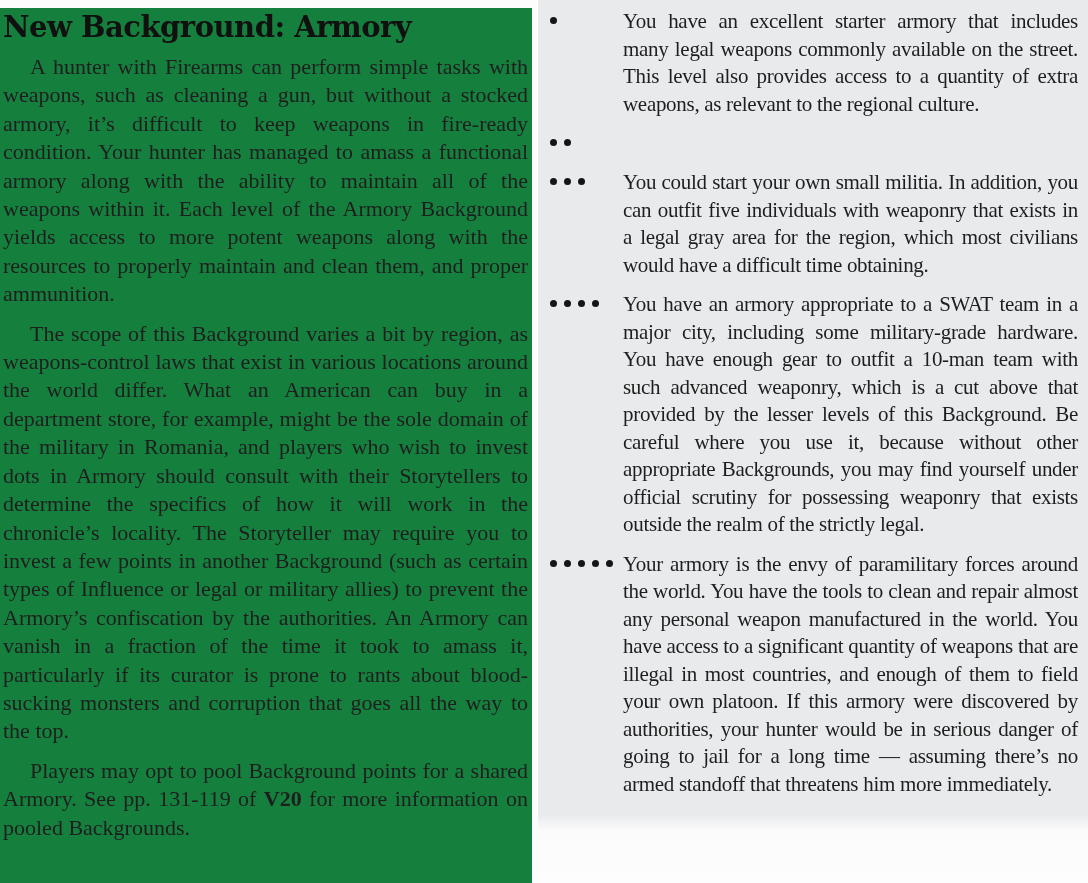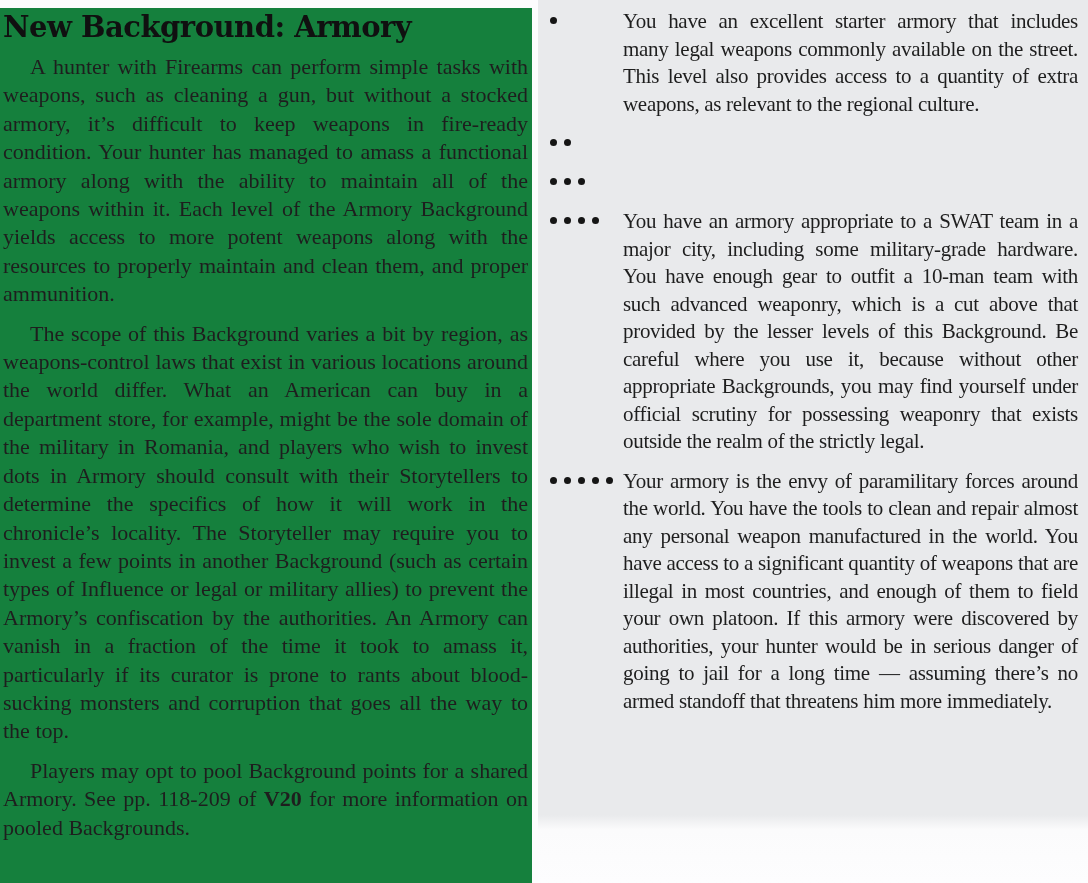--- a/index.html
+++ b/index.html
@@ -42,33 +42,34 @@
     text-align: justify;
   }
 </style>
 </head>
 <body>
 
 <div class="col-left">
   <h1 class="page-title">New Background: Armory</h1>
   <p>A hunter with Firearms can perform simple tasks with weapons, such as cleaning a gun, but without a stocked armory, it’s difficult to keep weapons in fire-ready condition. Your hunter has managed to amass a functional armory along with the ability to maintain all of the weapons within it. Each level of the Armory Background yields access to more potent weapons along with the resources to properly maintain and clean them, and proper ammunition.</p>
   <p>The scope of this Background varies a bit by region, as weapons-control laws that exist in various locations around the world differ. What an American can buy in a department store, for example, might be the sole domain of the military in Romania, and players who wish to invest dots in Armory should consult with their Storytellers to determine the specifics of how it will work in the chronicle’s locality. The Storyteller may require you to invest a few points in another Background (such as certain types of Influence or legal or military allies) to prevent the Armory’s confiscation by the authorities. An Armory can vanish in a fraction of the time it took to amass it, particularly if its curator is prone to rants about blood-sucking monsters and corruption that goes all the way to the top.</p>
-  <p><span>Players may opt to pool Background points for a shared Armory. See pp. 118-209 of </span><b>V20</b><span> for more information on pooled Backgrounds.</span></p>
+  <p><span>Players may opt to pool Background points for a shared Armory. See pp. 131-119 of </span><b>V20</b><span> for more information on pooled Backgrounds.</span></p>
 </div>
 
 <div class="col-right">
   <div class="rating">
     <span class="dots-cell"><i class="dot"></i></span>
     <p>You have an excellent starter armory that includes many legal weapons commonly available on the street. This level also provides access to a quantity of extra weapons, as relevant to the regional culture.</p>
   </div>
   <div class="rating">
     <span class="dots-cell"><i class="dot"></i><i class="dot"></i></span>
   </div>
   <div class="rating">
     <span class="dots-cell"><i class="dot"></i><i class="dot"></i><i class="dot"></i></span>
+    <p>You could start your own small militia. In addition, you can outfit five individuals with weaponry that exists in a legal gray area for the region, which most civilians would have a difficult time obtaining.</p>
   </div>
   <div class="rating">
     <span class="dots-cell"><i class="dot"></i><i class="dot"></i><i class="dot"></i><i class="dot"></i></span>
     <p>You have an armory appropriate to a SWAT team in a major city, including some military-grade hardware. You have enough gear to outfit a 10-man team with such advanced weaponry, which is a cut above that provided by the lesser levels of this Background. Be careful where you use it, because without other appropriate Backgrounds, you may find yourself under official scrutiny for possessing weaponry that exists outside the realm of the strictly legal.</p>
   </div>
   <div class="rating">
     <span class="dots-cell"><i class="dot"></i><i class="dot"></i><i class="dot"></i><i class="dot"></i><i class="dot"></i></span>
     <p>Your armory is the envy of paramilitary forces around the world. You have the tools to clean and repair almost any personal weapon manufactured in the world. You have access to a significant quantity of weapons that are illegal in most countries, and enough of them to field your own platoon. If this armory were discovered by authorities, your hunter would be in serious danger of going to jail for a long time — assuming there’s no armed standoff that threatens him more immediately.</p>
   </div>
 </div>

